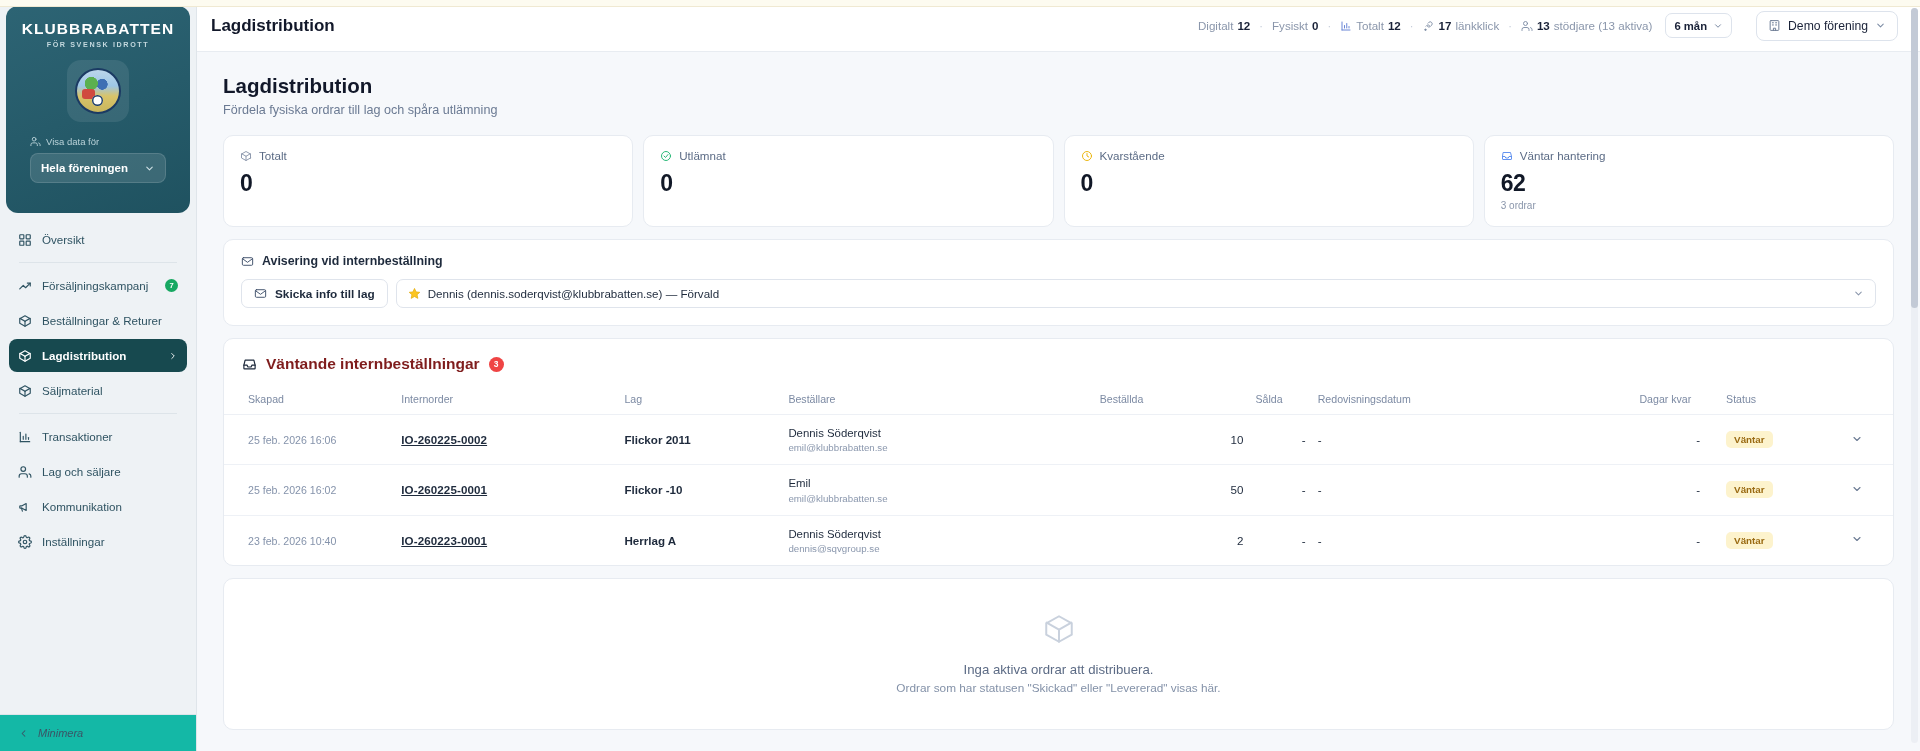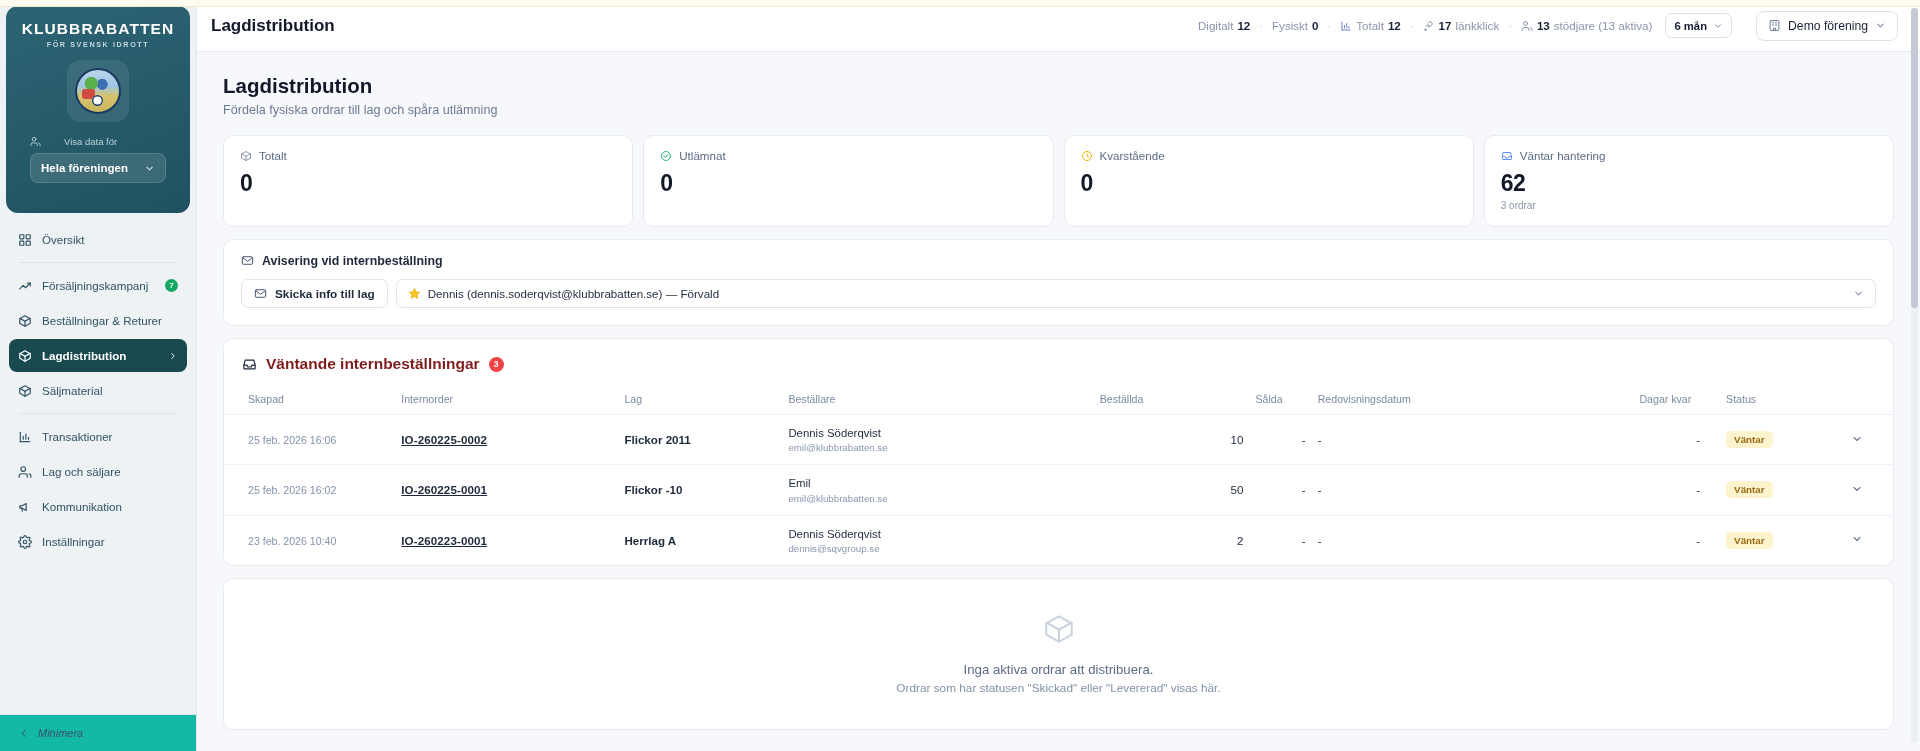--- a/index.html
+++ b/index.html
@@ -67,21 +67,21 @@
     width: 11px; height: 11px; border-radius: 50%;
     background: #ffffff;
     box-shadow: inset 0 0 0 1.4px #1b3a63;
   }
   .crest-circle::before {
     content: ""; position: absolute; left: 12%; top: 45%;
     width: 13px; height: 10px; border-radius: 3px;
     background: #d04a3f;
   }
   .sb-visafor {
-    display: flex; align-items: center; gap: 23px;
+    display: flex; align-items: center; gap: 5px;
     color: #b9d2d9; font-size: 9.5px;
     margin: 14px 0 6px 12px;
   }
   .sb-select {
     margin: 0 12px 14px 12px;
     background: rgba(255,255,255,0.12);
     border: 1px solid rgba(255,255,255,0.13);
     border-radius: 8px;
     height: 30px;
     display: flex; align-items: center; justify-content: space-between;
@@ -176,21 +176,21 @@
   }
   .kpi-val { font-size: 23px; font-weight: 700; color: #111827; margin-top: 8px; letter-spacing: -.5px; }
   .kpi-note { font-size: 10px; color: #8a96ab; margin-top: 3px; }
 
   .card {
     background: #ffffff; border: 1px solid #e7ebf1;
     border-radius: 10px; margin-top: 12px;
   }
   .notify-card { padding: 14px 17px 17px; }
   .notify-title {
-    display: flex; align-items: flex-start; gap: 8px;
+    display: flex; align-items: center; gap: 8px;
     font-size: 12.4px; font-weight: 600; color: #1e2a3c;
   }
   .notify-sub { font-size: 10.6px; color: #8391a8; margin-top: 11px; }
   .notify-row { display: flex; gap: 8px; margin-top: 11px; }
   .btn-outline {
     display: flex; align-items: center; gap: 8px;
     border: 1px solid #dfe4ec; border-radius: 7px;
     height: 29px; padding: 0 12px; background: #fff;
     font-size: 11.8px; font-weight: 600; color: #1e2a3c;
     white-space: nowrap;

